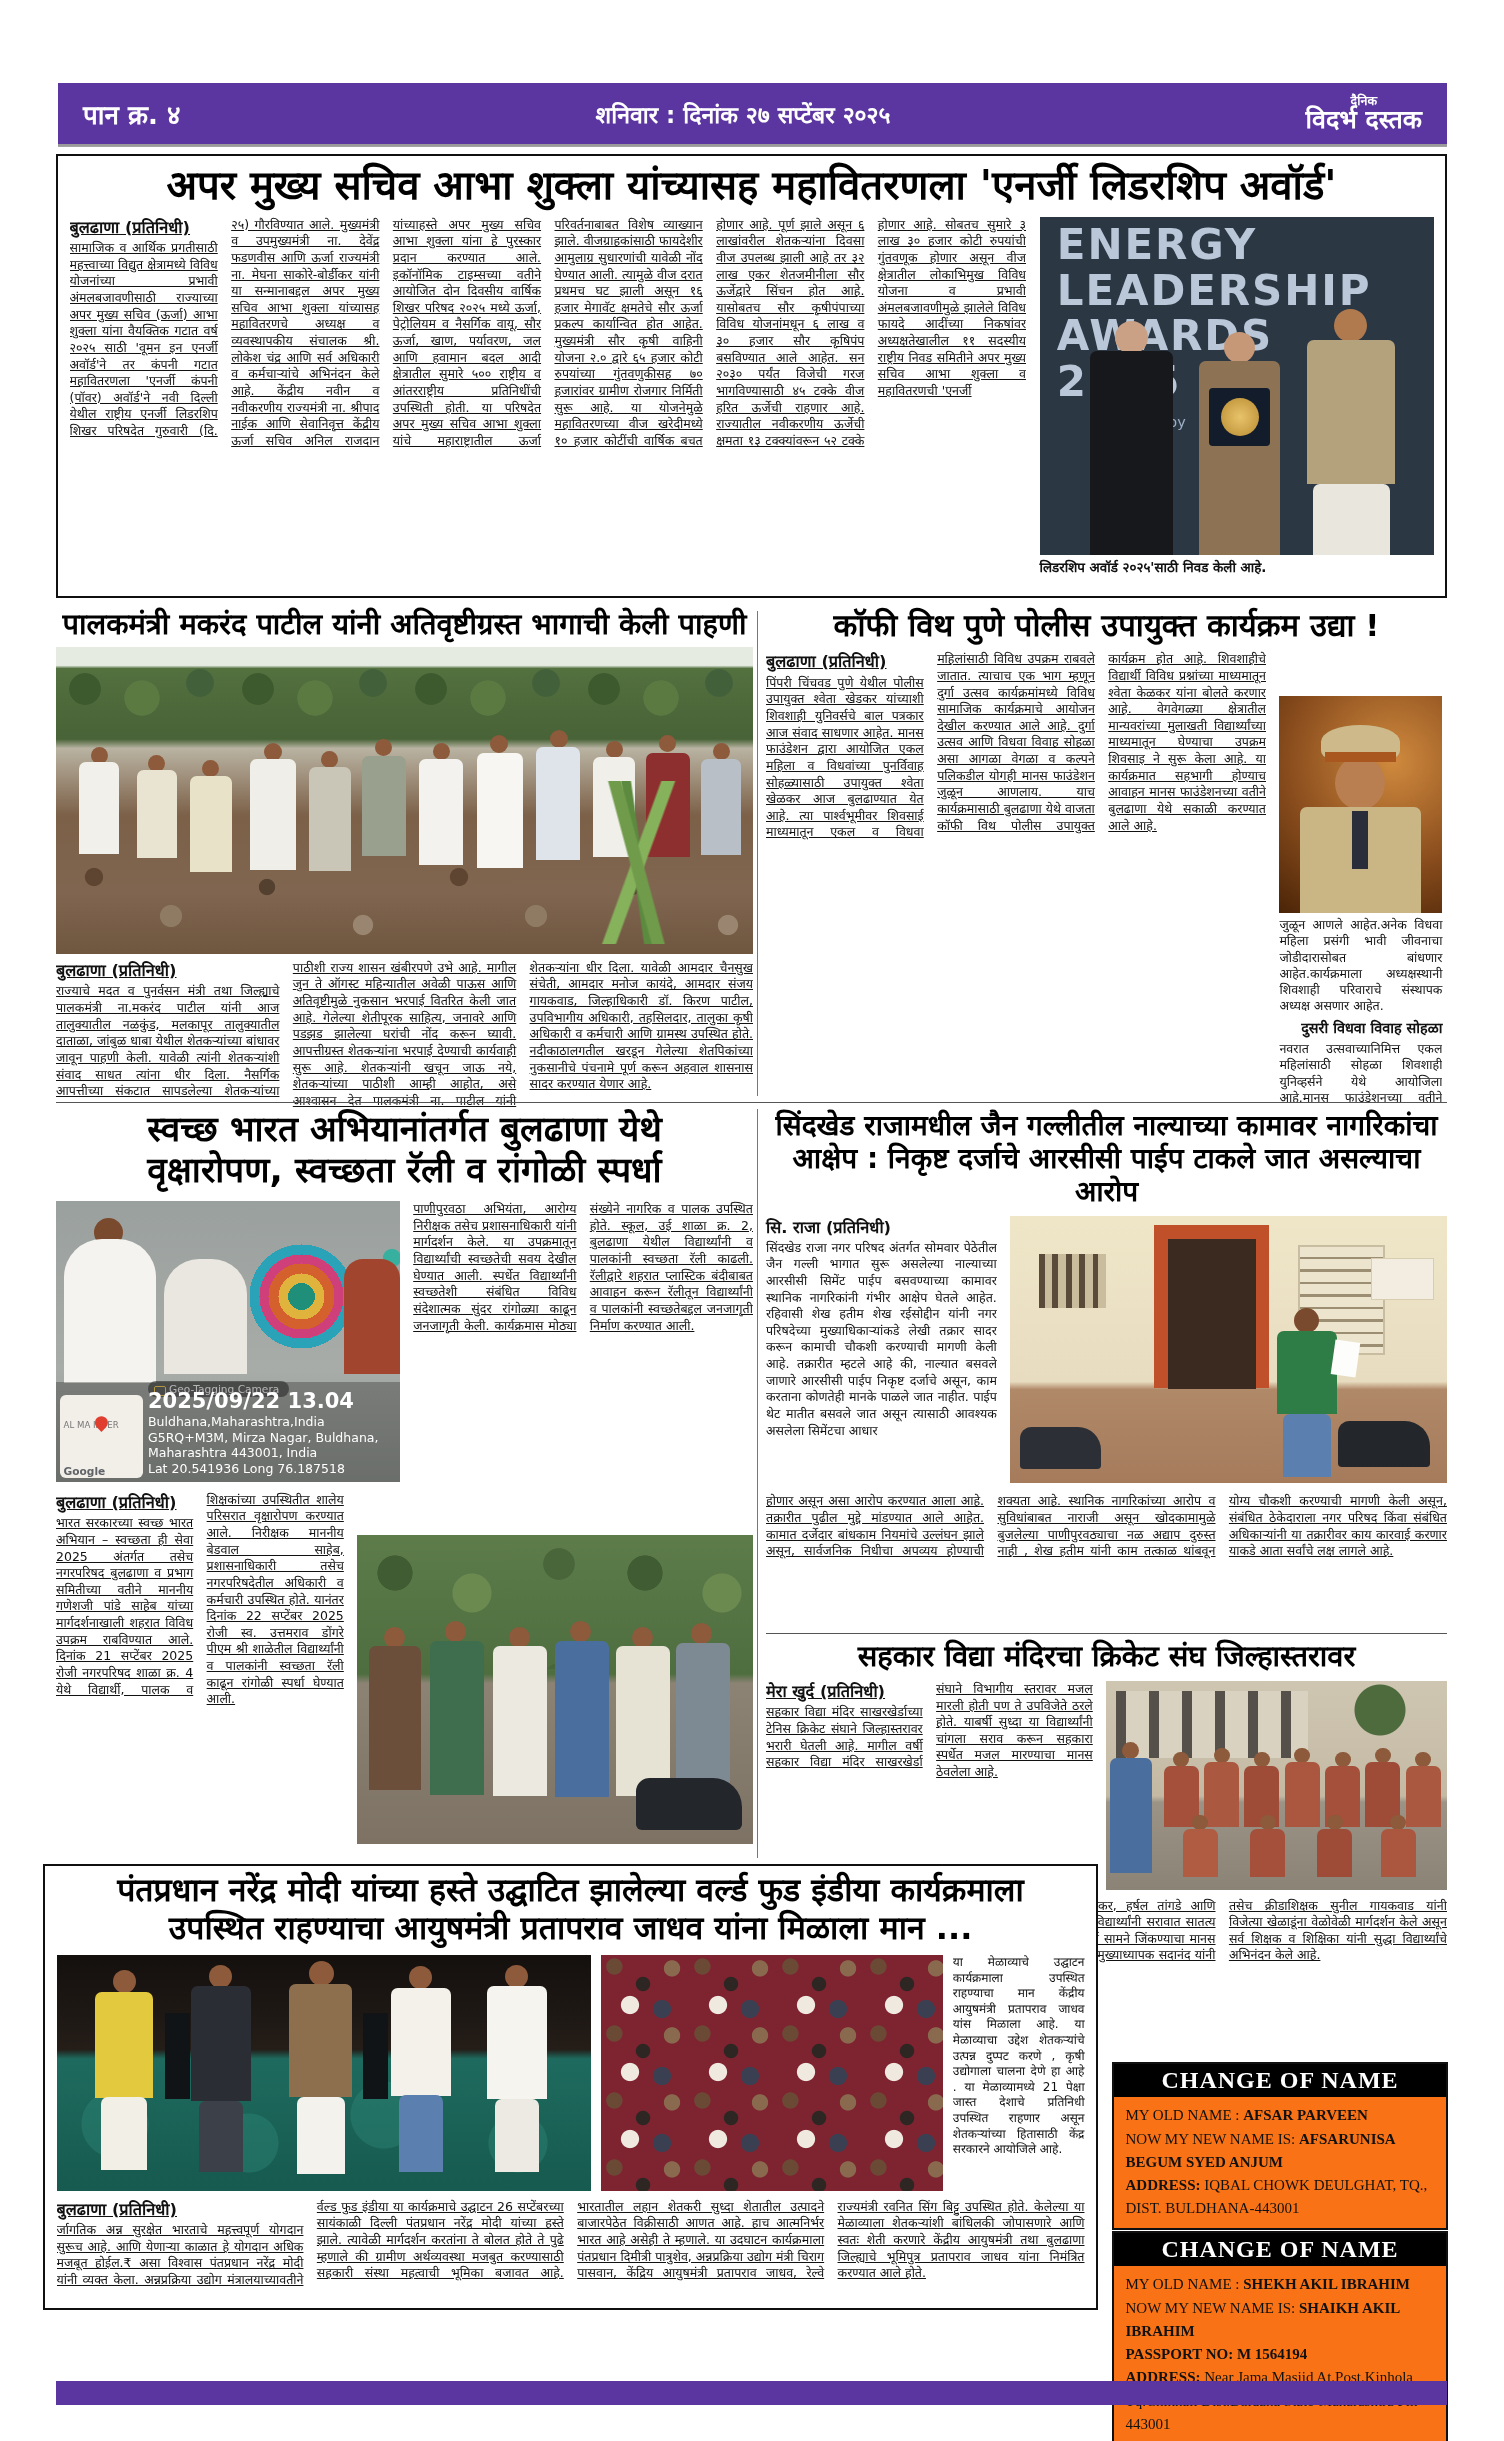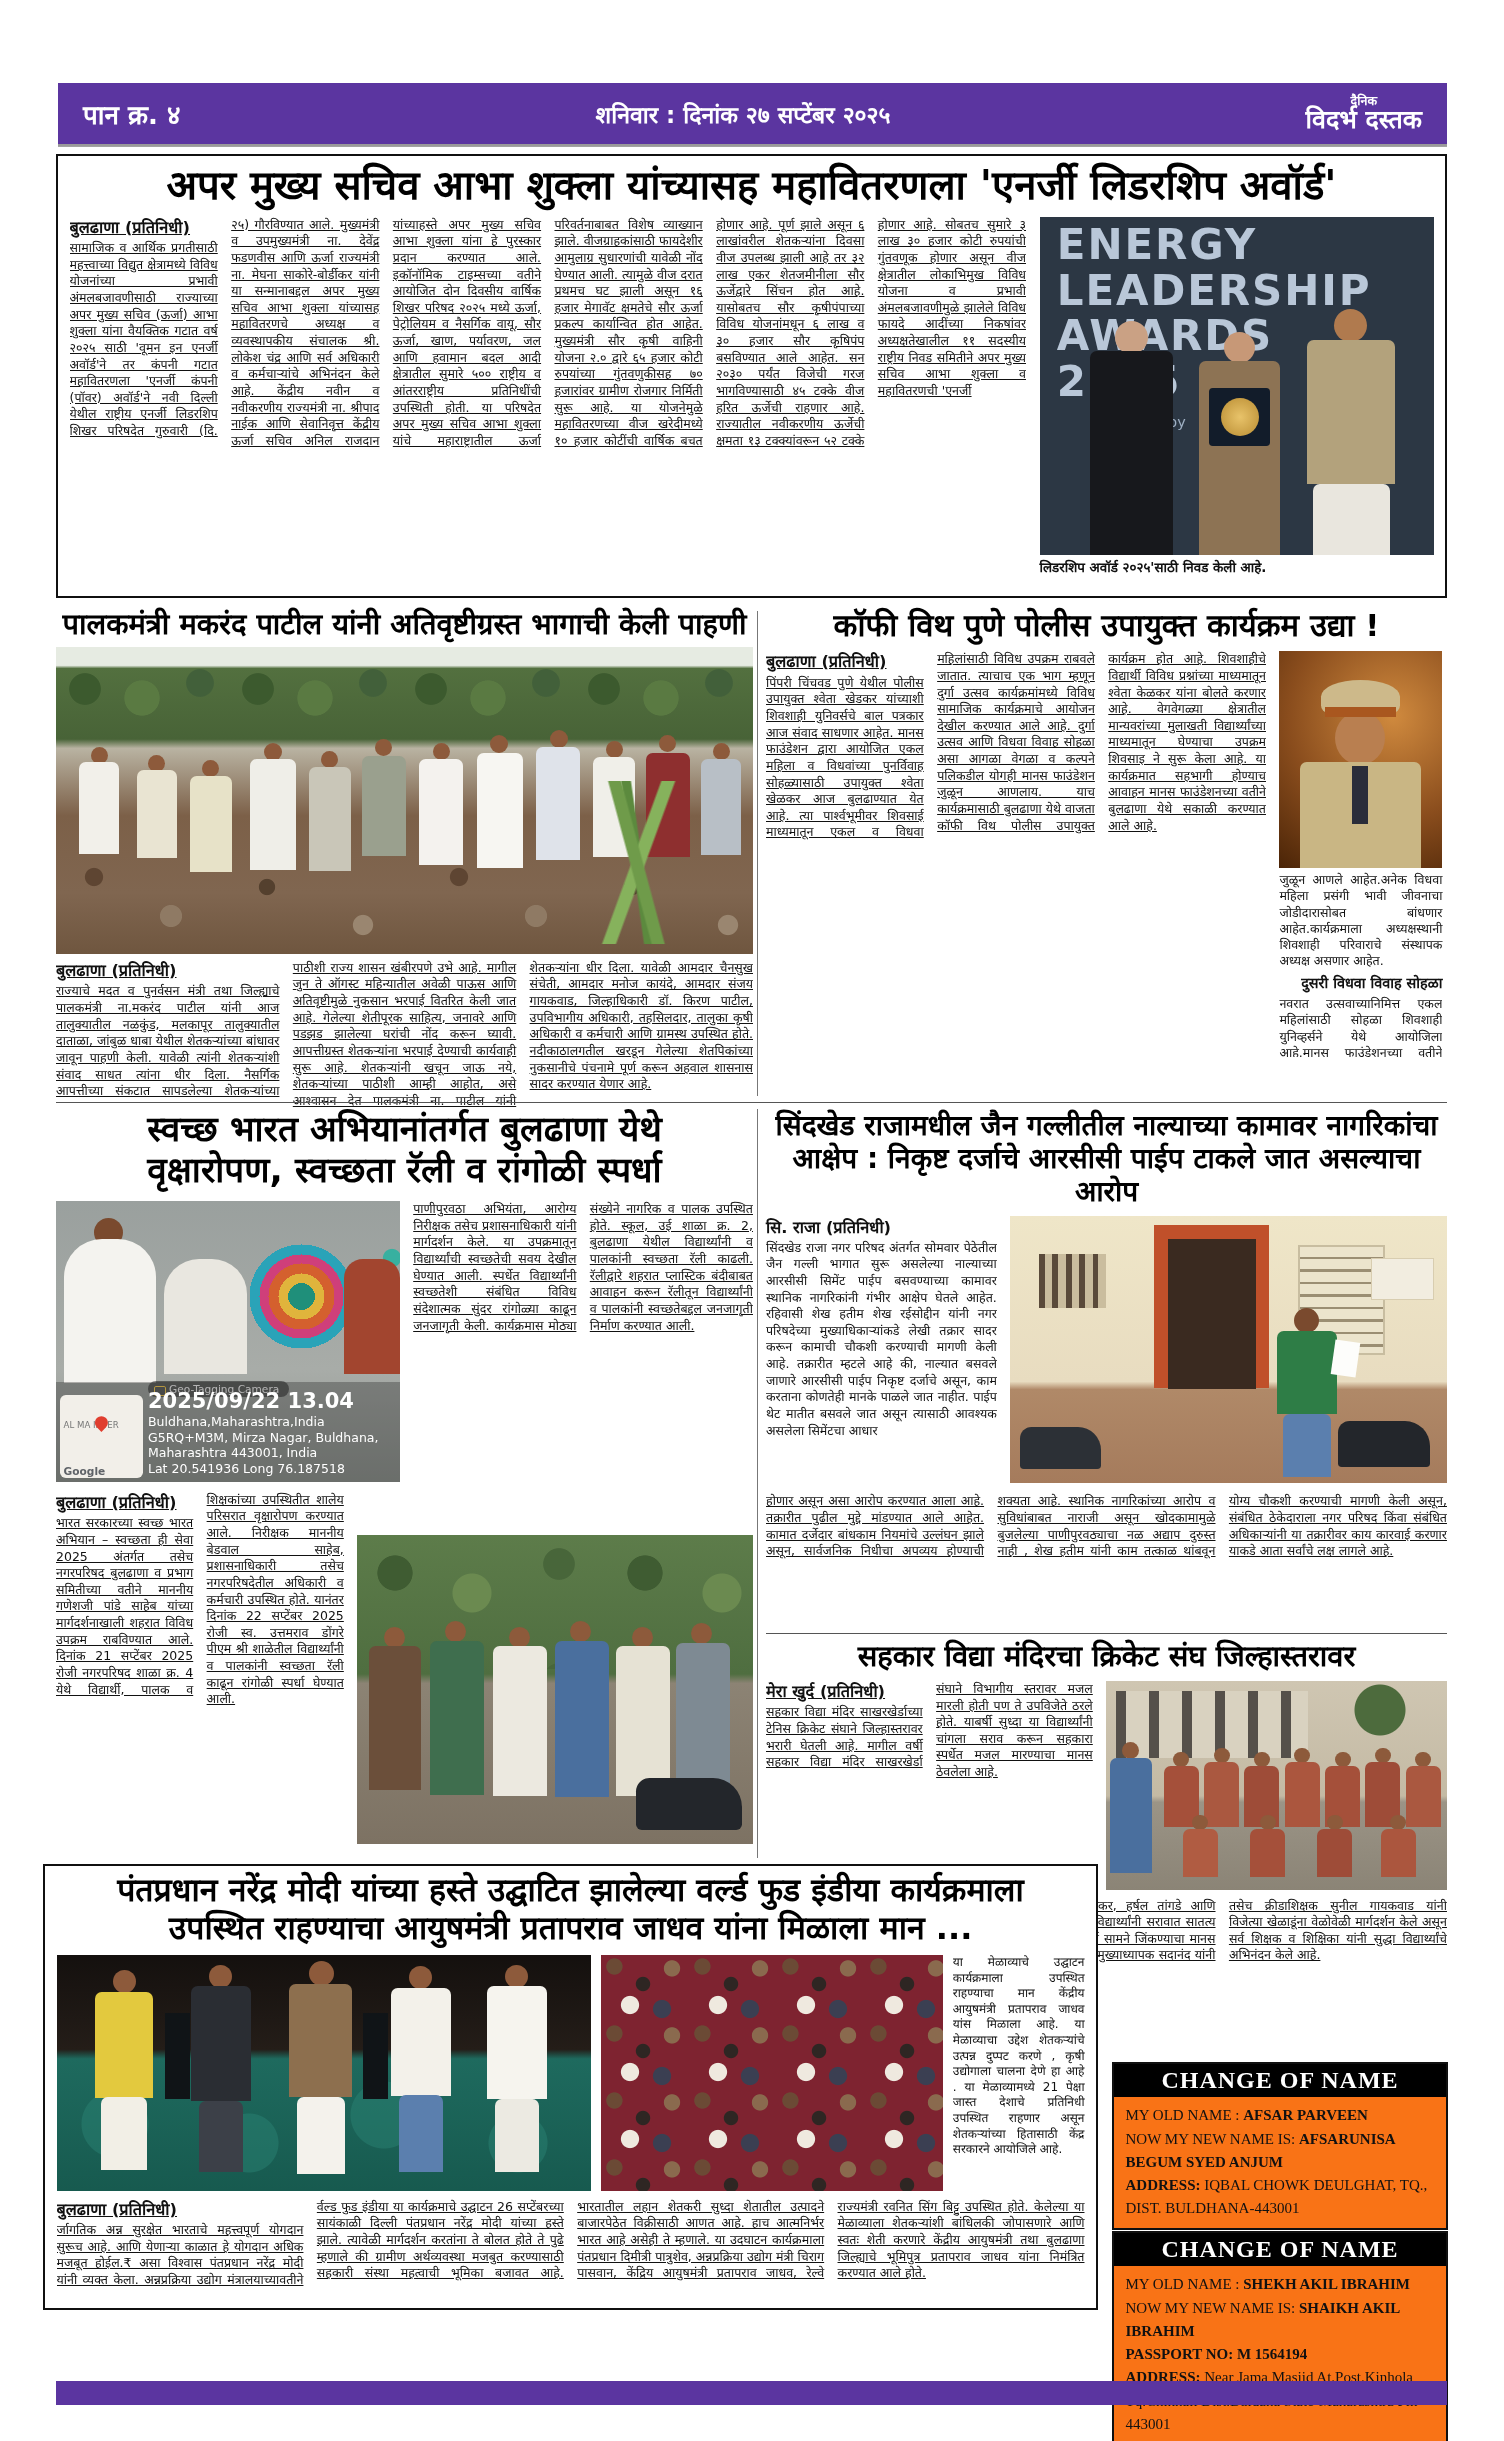--- a/index.html
+++ b/index.html
@@ -129,21 +129,21 @@
 
   <div class="abs vline" style="left:757px;top:611px;height:485px;"></div>
 
   <div class="abs" style="left:766px;top:607px;width:681px;height:492px;">
     <div class="hl" style="font-size:31px;">कॉफी विथ पुणे पोलीस उपायुक्त कार्यक्रम उद्या !</div>
     <div style="display:flex;gap:13.4px;margin-top:7.7px;">
       <div class="cols" style="width:500px;height:392px;column-count:3;">
         <div class="byline">बुलढाणा (प्रतिनिधी)</div>
         <div>पिंपरी चिंचवड पुणे येथील पोलीस उपायुक्त श्वेता खेडकर यांच्याशी शिवशाही युनिवर्सचे बाल पत्रकार आज संवाद साधणार आहेत. मानस फाउंडेशन द्वारा आयोजित एकल महिला व विधवांच्या पुनर्विवाह सोहळ्यासाठी उपायुक्त श्वेता खेळकर आज बुलढाण्यात येत आहे. त्या पार्श्वभूमीवर शिवसाई माध्यमातून एकल व विधवा महिलांसाठी विविध उपक्रम राबवले जातात. त्याचाच एक भाग म्हणून दुर्गा उत्सव कार्यक्रमांमध्ये विविध सामाजिक कार्यक्रमाचे आयोजन देखील करण्यात आले आहे. दुर्गा उत्सव आणि विधवा विवाह सोहळा असा आगळा वेगळा व कल्पने पलिकडील योगही मानस फाउंडेशन जुळून आणलाय. याच कार्यक्रमासाठी बुलढाणा येथे वाजता कॉफी विथ पोलीस उपायुक्त कार्यक्रम होत आहे. शिवशाहीचे विद्यार्थी विविध प्रश्नांच्या माध्यमातून श्वेता केळकर यांना बोलते करणार आहे. वेगवेगळ्या क्षेत्रातील मान्यवरांच्या मुलाखती विद्यार्थ्यांच्या माध्यमातून घेण्याचा उपक्रम शिवसाइ ने सुरू केला आहे. या कार्यक्रमात सहभागी होण्याच आवाहन मानस फाउंडेशनच्या वतीने बुलढाणा येथे सकाळी करण्यात आले आहे.</div>
       </div>
-      <div style="width:163px;">
+      <div style="width:163px;margin-top:45px;">
         <div class="photo" style="width:163px;height:217px;background:radial-gradient(circle at 70% 30%,#d08a3e 0%,#8a4d1d 55%,#4a2407 100%);">
           <div class="hd" style="left:56px;top:60px;width:50px;height:54px;background:#b97f50;"></div>
           <div style="position:absolute;left:42px;top:29px;width:79px;height:33px;background:#cdb98a;border-radius:50% 50% 7.7px 7.7px;"></div>
           <div style="position:absolute;left:46px;top:56px;width:71px;height:9.6px;background:#a9571f;"></div>
           <div class="pp" style="left:21px;top:111px;width:121px;height:106px;background:#c9b684;"></div>
           <div style="position:absolute;left:73px;top:115px;width:15.4px;height:58px;background:#2a2d3a;"></div>
         </div>
         <div style="font-size:12.5px;text-align:justify;line-height:1.3;margin-top:3.8px;">जुळून आणले आहेत.अनेक विधवा महिला प्रसंगी भावी जीवनाचा जोडीदारासोबत बांधणार आहेत.कार्यक्रमाला अध्यक्षस्थानी शिवशाही परिवाराचे संस्थापक अध्यक्ष असणार आहेत.</div>
         <div class="subhead">दुसरी विधवा विवाह सोहळा</div>
         <div style="font-size:12.5px;text-align:justify;line-height:1.3;height:61px;overflow:hidden;">नवरात उत्सवाच्यानिमित्त एकल महिलांसाठी सोहळा शिवशाही युनिव्हर्सने येथे आयोजिला आहे.मानस फाउंडेशनच्या वतीने बुलढाणा येथे सकाळी जोडप्यांचे विवाह योग जुळविण्यात येणार आहेत.</div>

